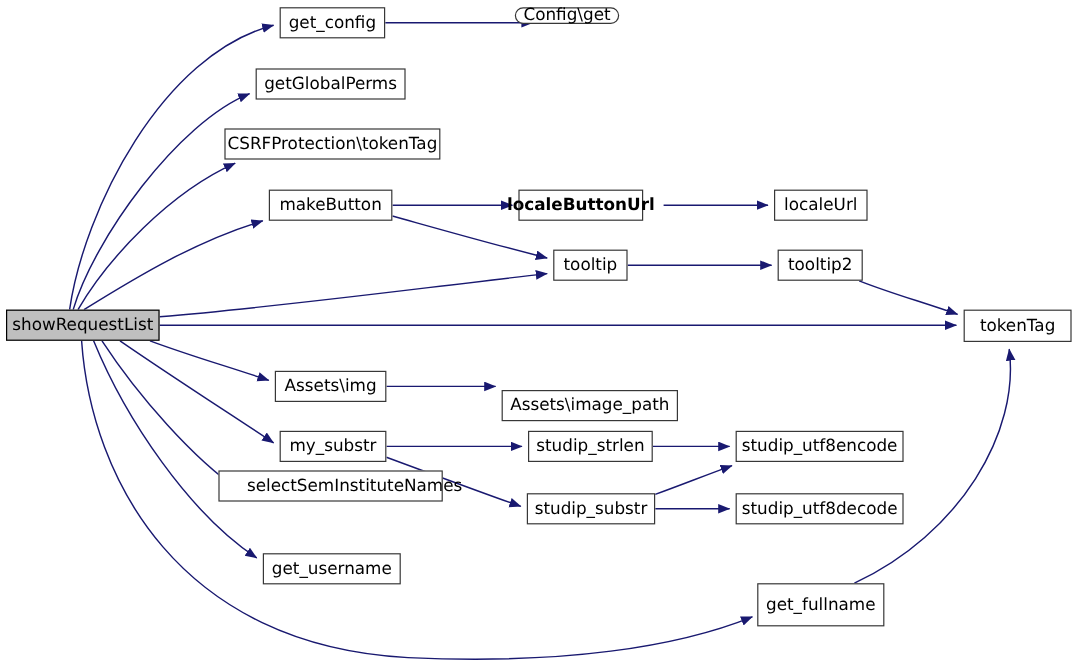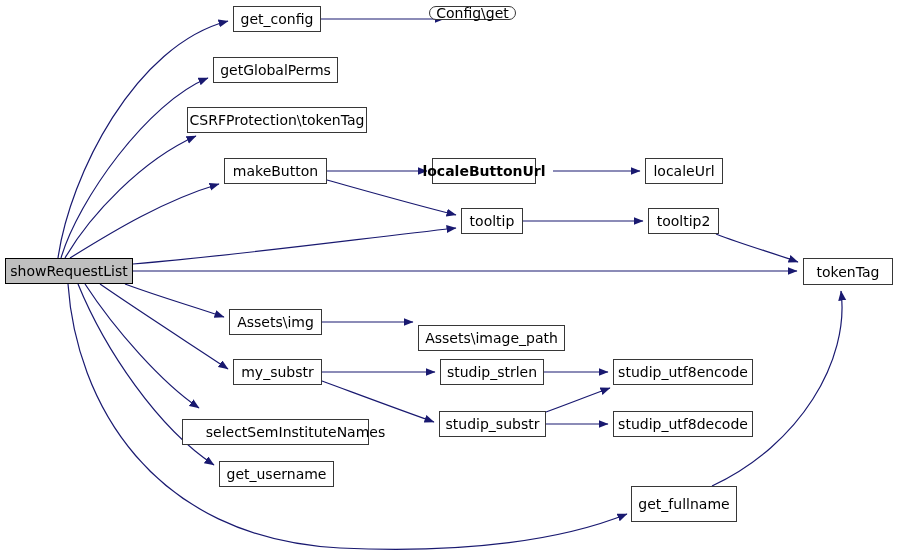--- a/index.html
+++ b/index.html
@@ -90,19 +90,19 @@
       <div class="node" style="left: 432px; top: 158px; width: 104px; height: 26px; font-weight: bold;">localeButtonUrl</div>
       <div class="node" style="left: 645px; top: 158px; width: 78px; height: 26px;">localeUrl</div>
       <div class="node" style="left: 461px; top: 208px; width: 62px; height: 26px;">tooltip</div>
       <div class="node" style="left: 648px; top: 208px; width: 71px; height: 26px;">tooltip2</div>
       <div class="node" style="left: 803px; top: 258px; width: 90px; height: 27px;">tokenTag</div>
       <div class="node" style="left: 229px; top: 309px; width: 93px; height: 26px;">Assets\img</div>
       <div class="node" style="left: 418px; top: 309px; width: 147px; height: 26px; margin-top: 16px;">Assets\image_path</div>
       <div class="node" style="left: 233px; top: 359px; width: 89px; height: 26px;">my_substr</div>
       <div class="node" style="left: 440px; top: 359px; width: 104px; height: 26px;">studip_strlen</div>
       <div class="node" style="left: 613px; top: 359px; width: 140px; height: 26px;">studip_utf8encode</div>
-      <div class="node" style="left: 182px; top: 419px; width: 187px; height: 26px; padding-left: 40px;">selectSemInstituteNames</div>
+      <div class="node" style="left: 182px; top: 392px; width: 187px; height: 26px; padding-left: 40px;">selectSemInstituteNames</div>
       <div class="node" style="left: 439px; top: 411px; width: 107px; height: 26px;">studip_substr</div>
       <div class="node" style="left: 613px; top: 411px; width: 140px; height: 26px;">studip_utf8decode</div>
       <div class="node" style="left: 219px; top: 461px; width: 115px; height: 26px;">get_username</div>
       <div class="node" style="left: 631px; top: 486px; width: 106px; height: 36px;">get_fullname</div>
     </div>
 </div>
 
 </body></html>

